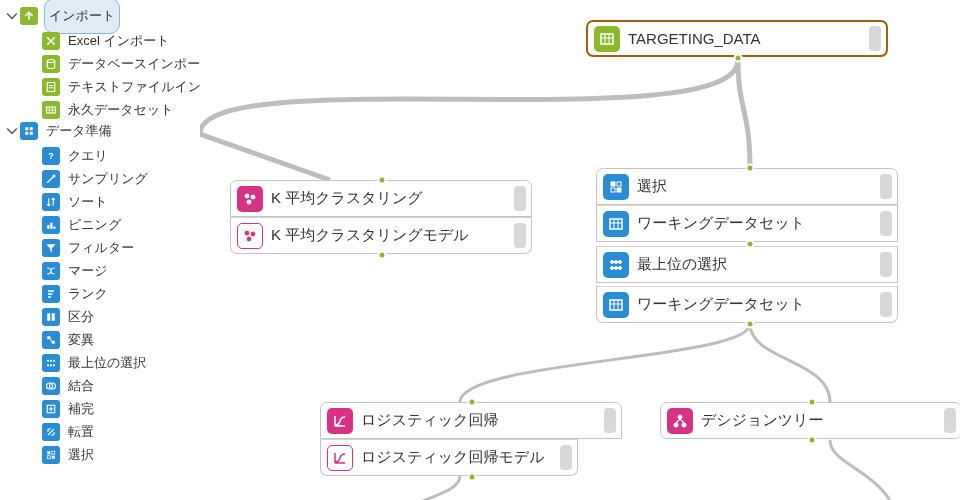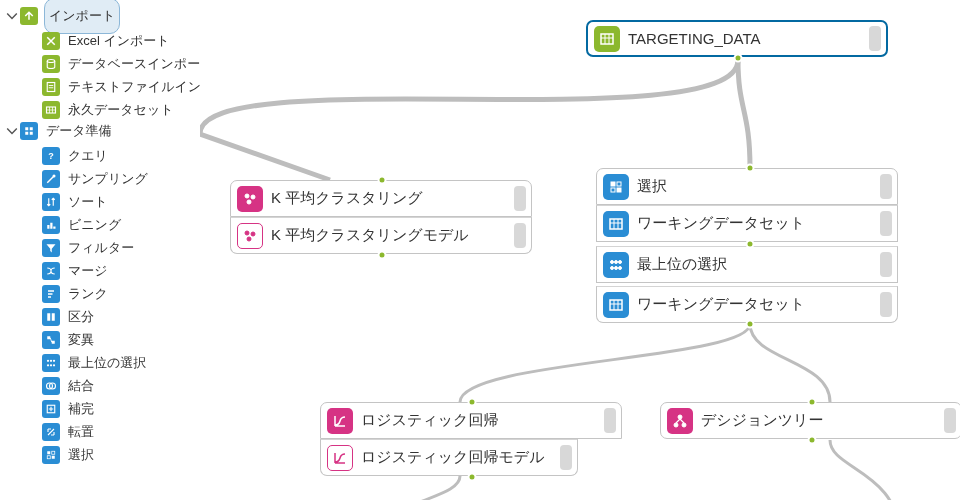--- a/index.html
+++ b/index.html
@@ -72,21 +72,21 @@
     position: absolute;
     display: flex;
     align-items: center;
     background: #fff;
     border: 1px solid #c4c4c4;
     border-radius: 7px;
     height: 37px;
     box-shadow: 0 0 0 rgba(0,0,0,0);
   }
   .node.selected {
-    border: 2px solid #0369a1;
+    border: 2px solid #a16207;
   }
   .node .n-icon {
     width: 26px; height: 26px;
     border-radius: 5px;
     margin: 0 8px 0 6px;
     display: flex;
     align-items: center;
     justify-content: center;
     flex-shrink: 0;
   }

